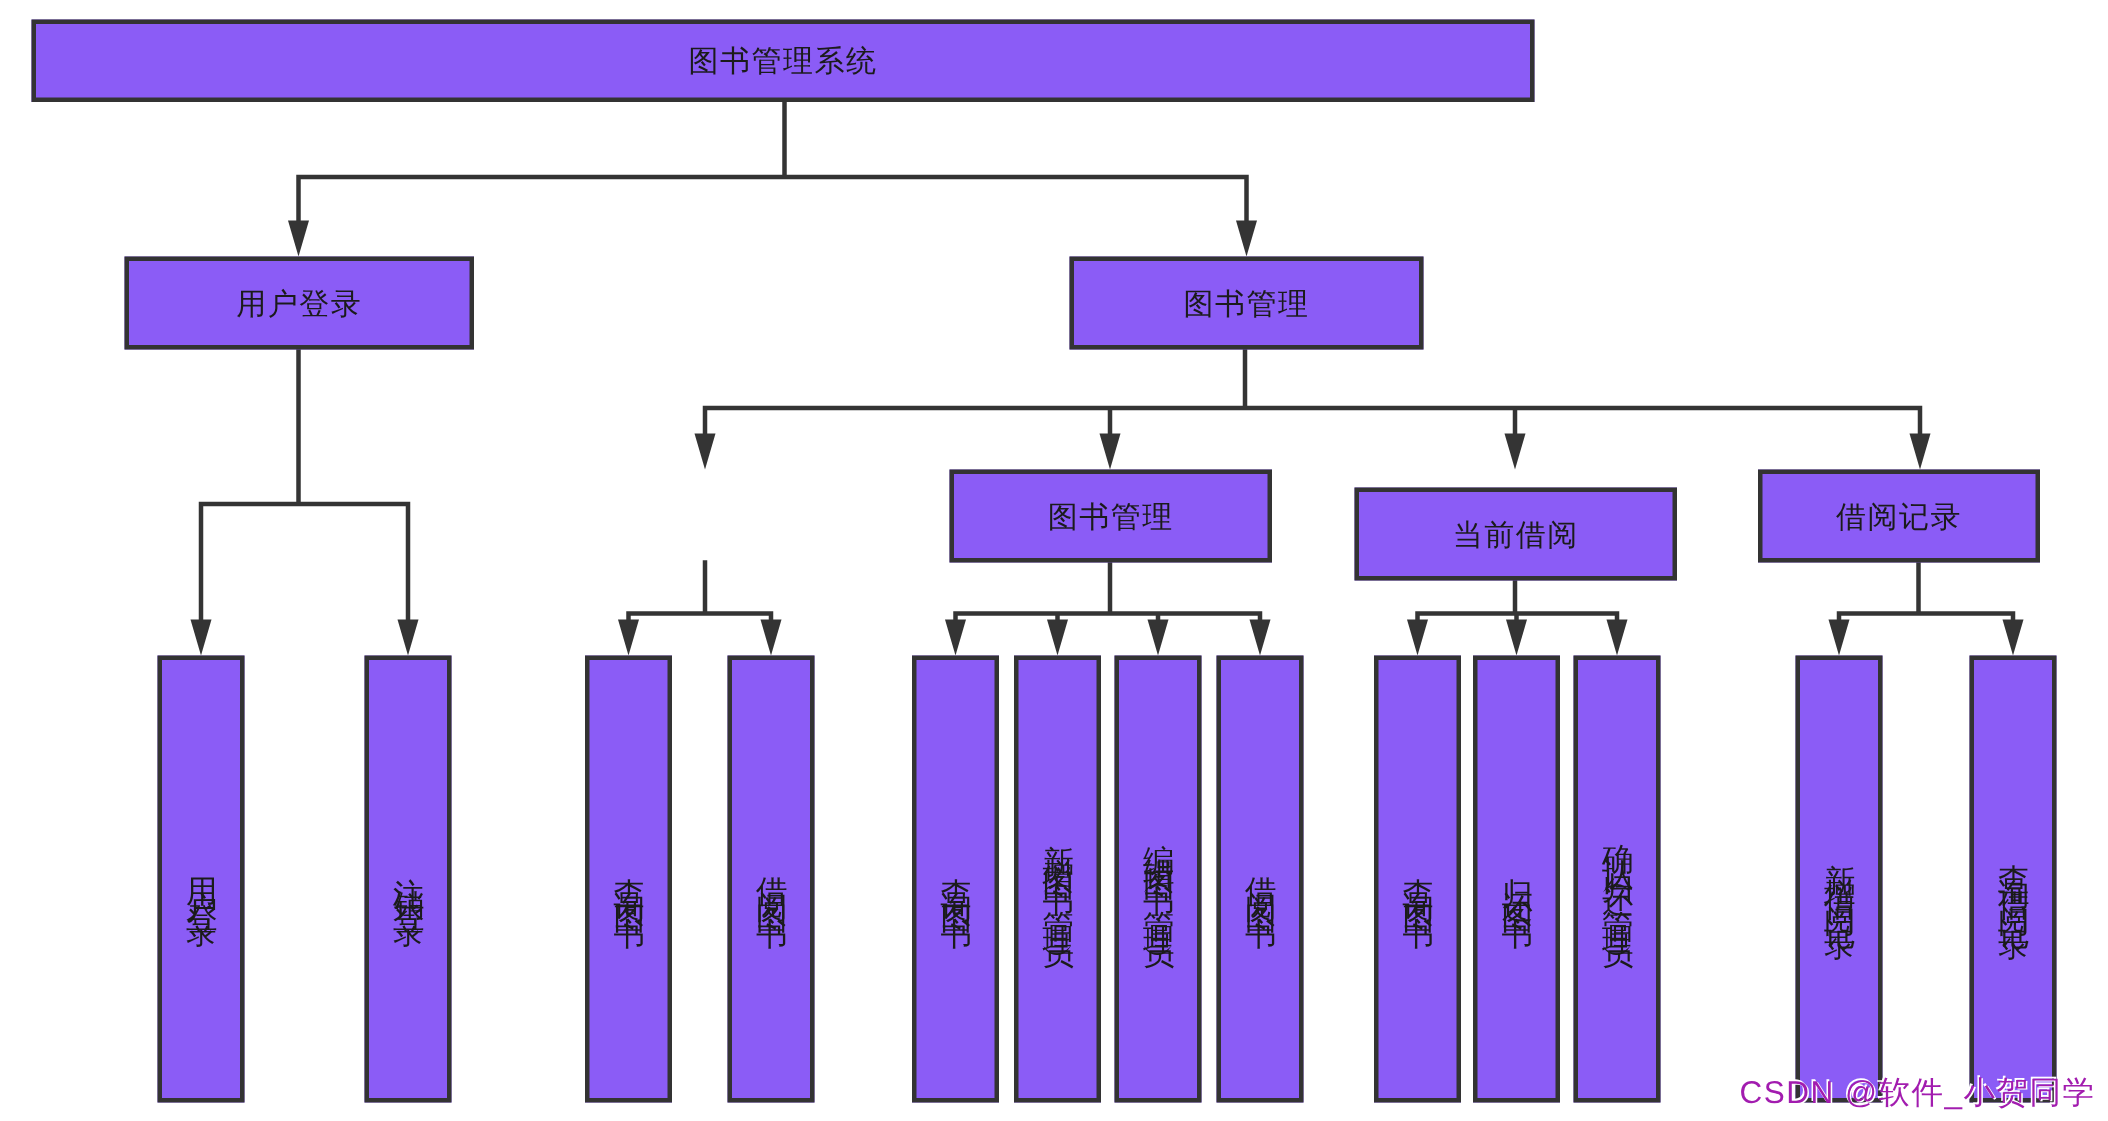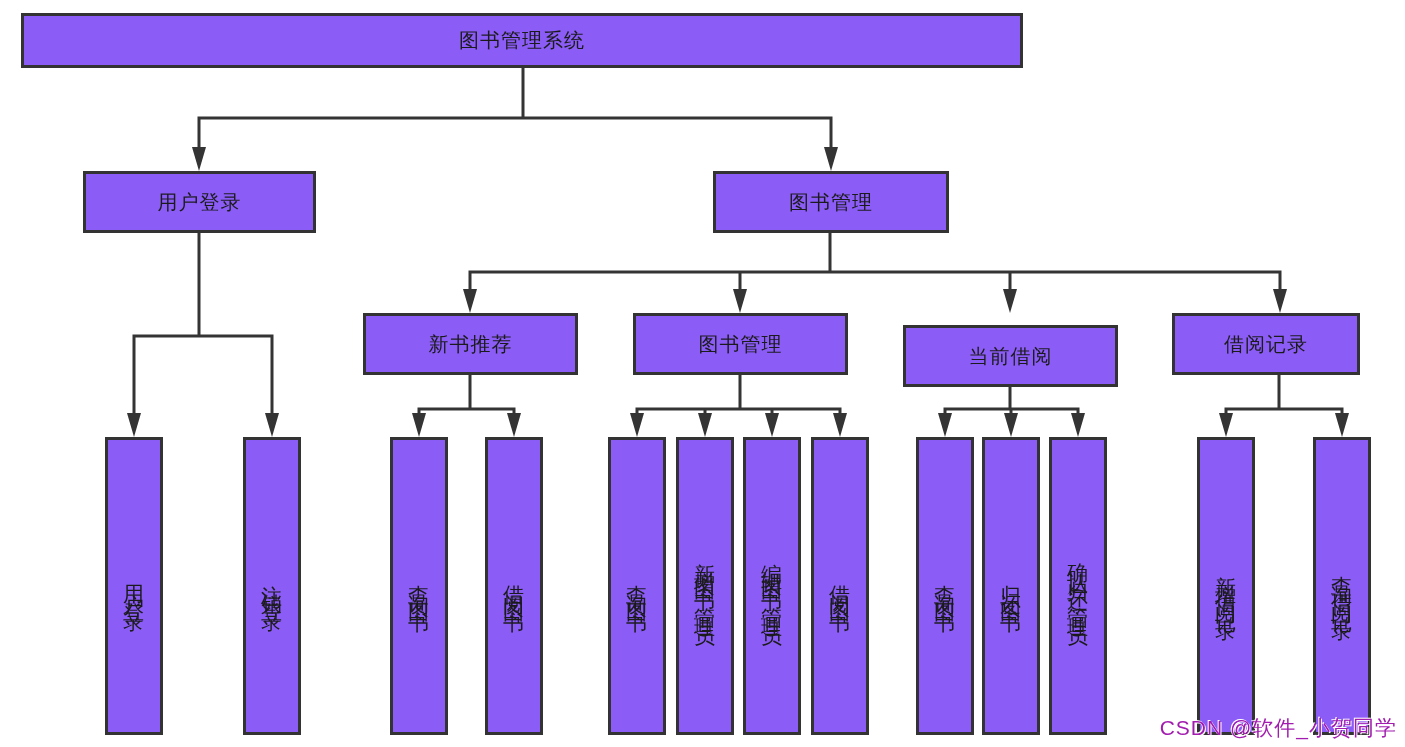--- a/index.html
+++ b/index.html
@@ -99,23 +99,20 @@
     <span class="hlabel">图书管理系统</span>
   </div>
 
   <div class="box" style="left:83px; top:171px; width:233px; height:62px;">
     <span class="hlabel">用户登录</span>
   </div>
   <div class="box" style="left:713px; top:171px; width:236px; height:62px;">
     <span class="hlabel">图书管理</span>
   </div>
 
-  <div class="box" style="left:363px; top:313px; width:215px; height:62px;">
-    <span class="hlabel">新书推荐</span>
-  </div>
   <div class="box" style="left:633px; top:313px; width:215px; height:62px;">
     <span class="hlabel">图书管理</span>
   </div>
   <div class="box" style="left:903px; top:313px; width:215px; height:62px;margin-top:12px;">
     <span class="hlabel">当前借阅</span>
   </div>
   <div class="box" style="left:1172px; top:313px; width:188px; height:62px;">
     <span class="hlabel">借阅记录</span>
   </div>
 

